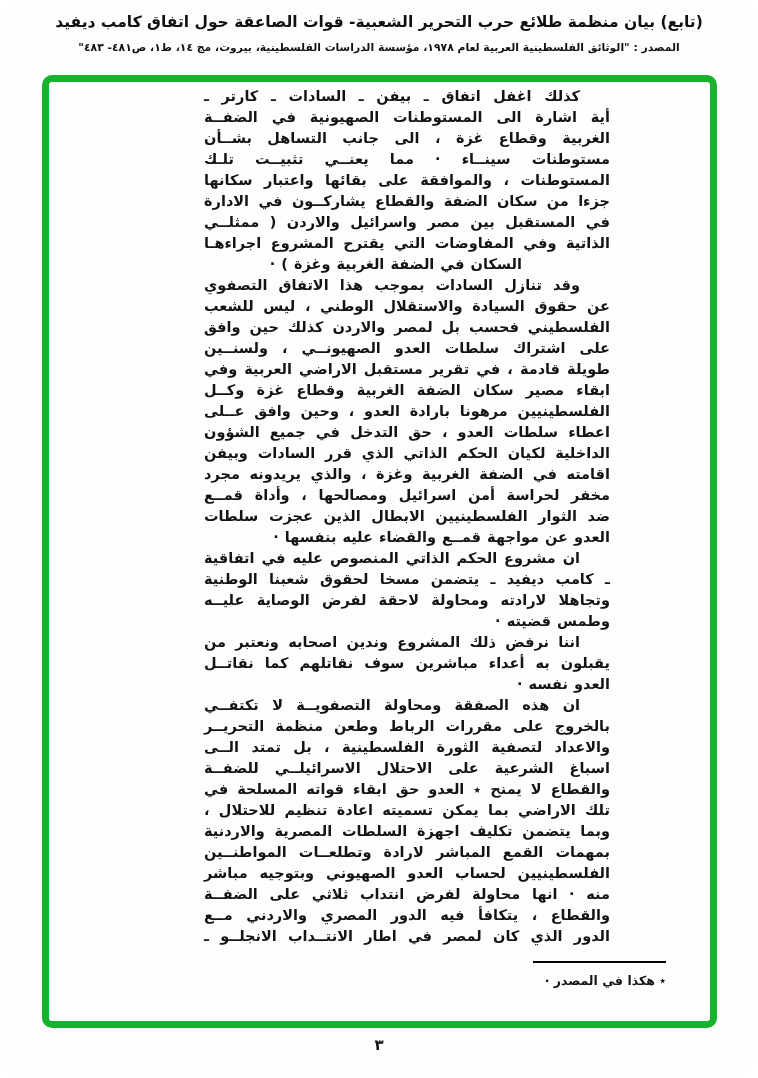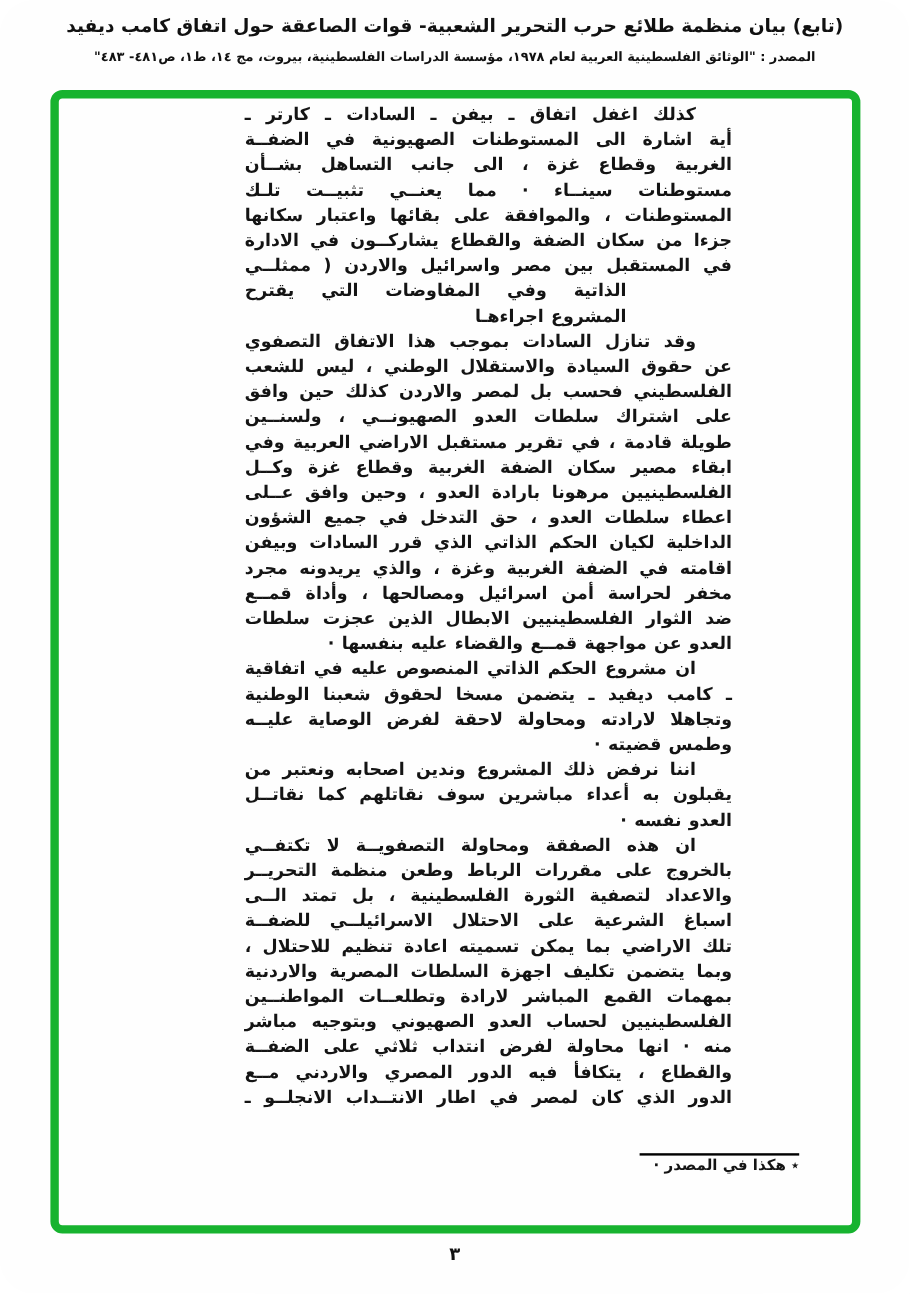--- a/index.html
+++ b/index.html
@@ -81,20 +81,21 @@
     direction: rtl;
     text-align: right;
   }
   .footnote-rule {
     height: 2px;
     background: #000;
     width: 133px;
     margin-right: 0;
   }
   .footnote-text {
+    margin-top: 10px;
     font-size: 12.5px;
     font-weight: 700;
     color: #141414;
   }
   .page-number {
     position: absolute;
     top: 1036px;
     left: 0;
     right: 0;
     text-align: center;
@@ -118,20 +119,21 @@
 
     <div class="paragraph">
           <div class="line">كذلك اغفل اتفاق ـ بيفن ـ السادات ـ كارتر ـ</div>
           <div class="line">أية اشارة الى المستوطنات الصهيونية في الضفــة</div>
           <div class="line">الغربية وقطاع غزة ، الى جانب التساهل بشــأن</div>
           <div class="line">مستوطنات سينــاء · مما يعنــي تثبيــت تلـك</div>
           <div class="line">المستوطنات ، والموافقة على بقائها واعتبار سكانها</div>
           <div class="line">جزءا من سكان الضفة والقطاع يشاركــون في الادارة</div>
           <div class="line">في المستقبل بين مصر واسرائيل والاردن ( ممثلــي</div>
           <div class="line">الذاتية وفي المفاوضات التي يقترح المشروع اجراءهـا</div>
+          <div class="line">السكان في الضفة الغربية وغزة ) ·</div>
         </div>
         <div class="paragraph">
           <div class="line">وقد تنازل السادات بموجب هذا الاتفاق التصفوي</div>
           <div class="line">عن حقوق السيادة والاستقلال الوطني ، ليس للشعب</div>
           <div class="line">الفلسطيني فحسب بل لمصر والاردن كذلك حين وافق</div>
           <div class="line">على اشتراك سلطات العدو الصهيونــي ، ولسنــين</div>
           <div class="line">طويلة قادمة ، في تقرير مستقبل الاراضي العربية وفي</div>
           <div class="line">ابقاء مصير سكان الضفة الغربية وقطاع غزة وكــل</div>
           <div class="line">الفلسطينيين مرهونا بارادة العدو ، وحين وافق عــلى</div>
           <div class="line">اعطاء سلطات العدو ، حق التدخل في جميع الشؤون</div>
@@ -150,20 +152,21 @@
         <div class="paragraph">
           <div class="line">اننا نرفض ذلك المشروع وندين اصحابه ونعتبر من</div>
           <div class="line">يقبلون به أعداء مباشرين سوف نقاتلهم كما نقاتــل</div>
           <div class="line">العدو نفسه ·</div>
         </div>
         <div class="paragraph">
           <div class="line">ان هذه الصفقة ومحاولة التصفويــة لا تكتفــي</div>
           <div class="line">بالخروج على مقررات الرباط وطعن منظمة التحريــر</div>
           <div class="line">والاعداد لتصفية الثورة الفلسطينية ، بل تمتد الــى</div>
           <div class="line">اسباغ الشرعية على الاحتلال الاسرائيلــي للضفــة</div>
+          <div class="line">والقطاع لا يمنح ٭ العدو حق ابقاء قواته المسلحة في</div>
           <div class="line">تلك الاراضي بما يمكن تسميته اعادة تنظيم للاحتلال ،</div>
           <div class="line">وبما يتضمن تكليف اجهزة السلطات المصرية والاردنية</div>
           <div class="line">بمهمات القمع المباشر لارادة وتطلعــات المواطنــين</div>
           <div class="line">الفلسطينيين لحساب العدو الصهيوني وبتوجيه مباشر</div>
           <div class="line">منه · انها محاولة لفرض انتداب ثلاثي على الضفــة</div>
           <div class="line">والقطاع ، يتكافأ فيه الدور المصري والاردني مــع</div>
           <div class="line">الدور الذي كان لمصر في اطار الانتــداب الانجلــو ـ</div>
         </div>
       </div>
 

